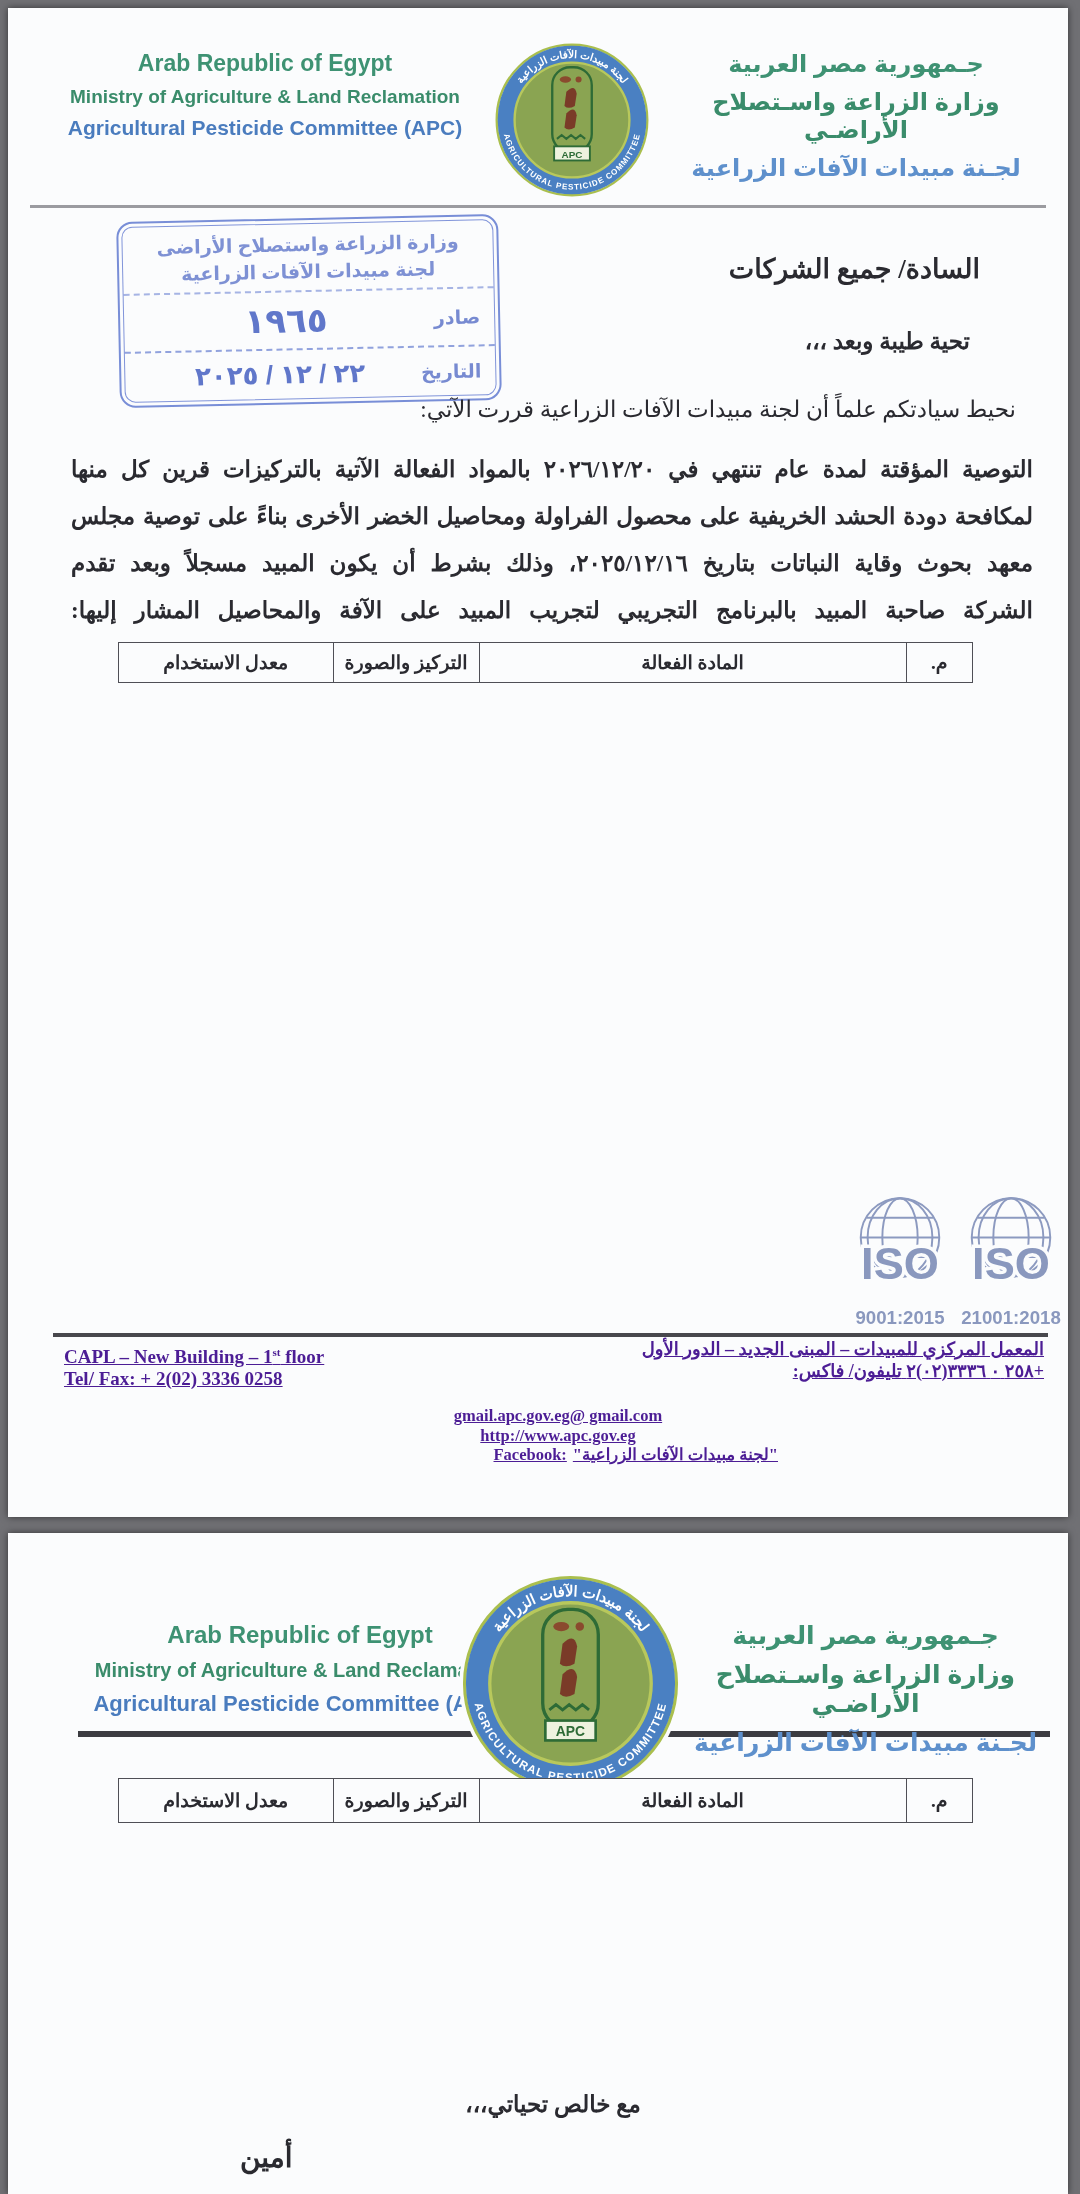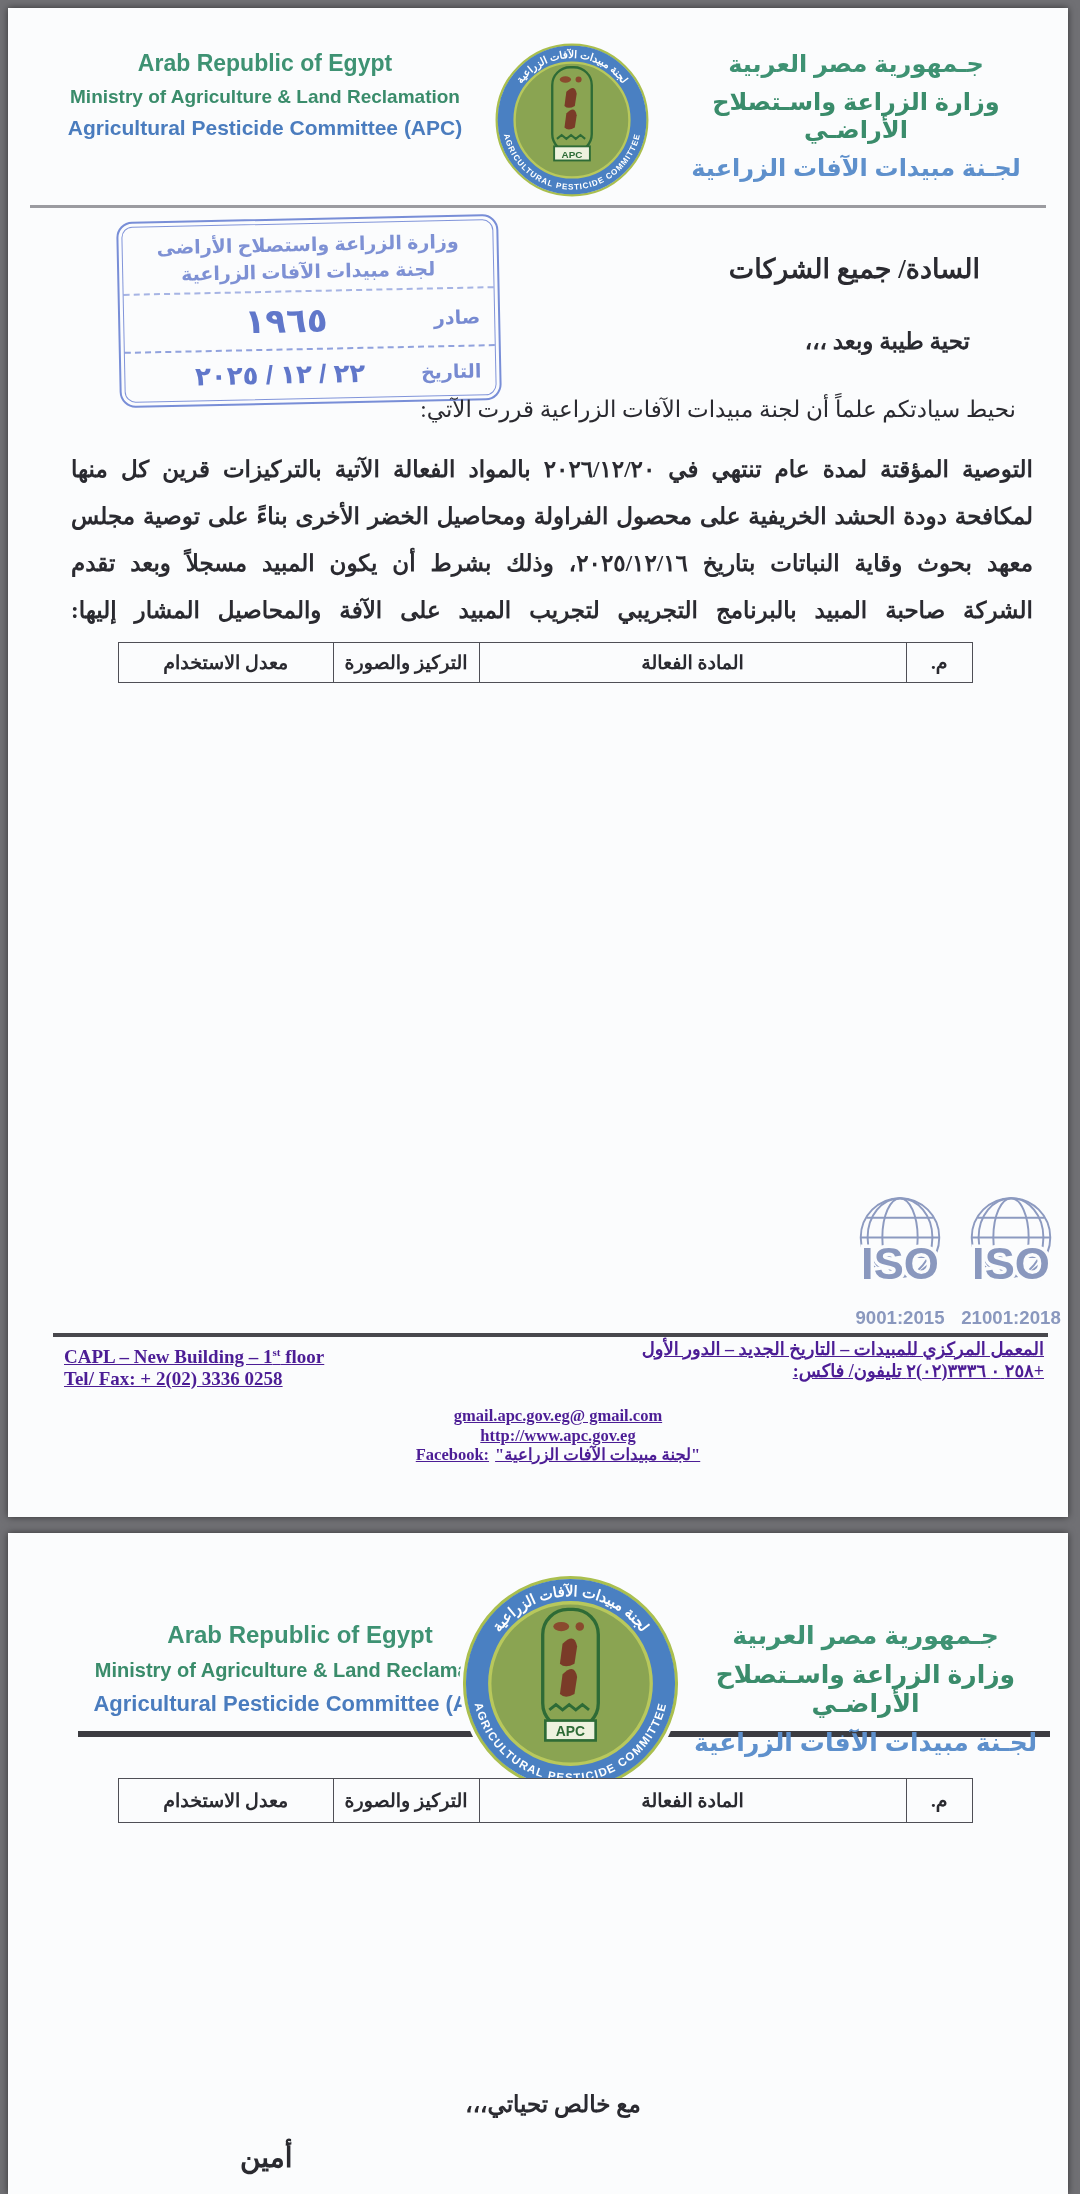--- a/index.html
+++ b/index.html
@@ -73,21 +73,21 @@
 
   
   .frule{background:#48484d;height:4px;}
   .foot{color:#4c1d95;font-weight:bold;text-decoration:underline;}
   .foot-en{font-size:19px;line-height:21.5px;}
   .foot-en sup{font-size:11px;}
   .foot-ar{direction:rtl;text-align:right;font-size:18px;line-height:21.5px;}
   .foot-ar .phone{direction:ltr;unicode-bidi:isolate;display:block;}
   .foot-ar .phone .plabel{direction:rtl;unicode-bidi:isolate;}
   .foot-ctr{text-align:center;font-size:16.5px;line-height:19.5px;}
-  .fb-line{display:flex;justify-content:center;gap:6px;direction:ltr;}
+  .fb-line{display:flex;justify-content:flex-end;gap:6px;direction:ltr;}
   .fb-ar{direction:rtl;unicode-bidi:isolate;}
 
   .closing{direction:rtl;text-align:center;font-size:23px;font-weight:bold;}
   .signature{direction:rtl;font-size:28px;font-weight:bold;}
 </style>
 </head>
 <body>
 
 <div class="page" id="page1">
 
@@ -193,21 +193,21 @@
   </div>
 
   <div class="abs frule" style="left:45px;top:1325px;width:995px;"></div>
 
   <div class="abs foot foot-en" style="left:56px;top:1334px;width:520px;">
     <div><span>CAPL – New Building – 1</span><sup>st</sup><span> floor</span></div>
     <div>Tel/ Fax: + 2(02) 3336 0258</div>
   </div>
 
   <div class="abs foot foot-ar" style="right:24px;top:1331px;width:500px;">
-    <div>المعمل المركزي للمبيدات – التاريخ الجديد – الدور الأول</div>
+    <div>المعمل المركزي للمبيدات – المبنى الجديد – الدور الأول</div>
     <div class="phone"><span class="plabel">تليفون/ فاكس:</span> <span>٢٥٨ ٠ ٣٣٣٦(٠٢)٢+</span></div>
   </div>
 
   <div class="abs foot foot-ctr" style="left:330px;top:1398px;width:440px;">
     <div>gmail.apc.gov.eg@ gmail.com</div>
     <div>http://www.apc.gov.eg</div>
     <div class="fb-line">
       <span>Facebook:</span>
       <span class="fb-ar">"لجنة مبيدات الآفات الزراعية"</span>
     </div>

